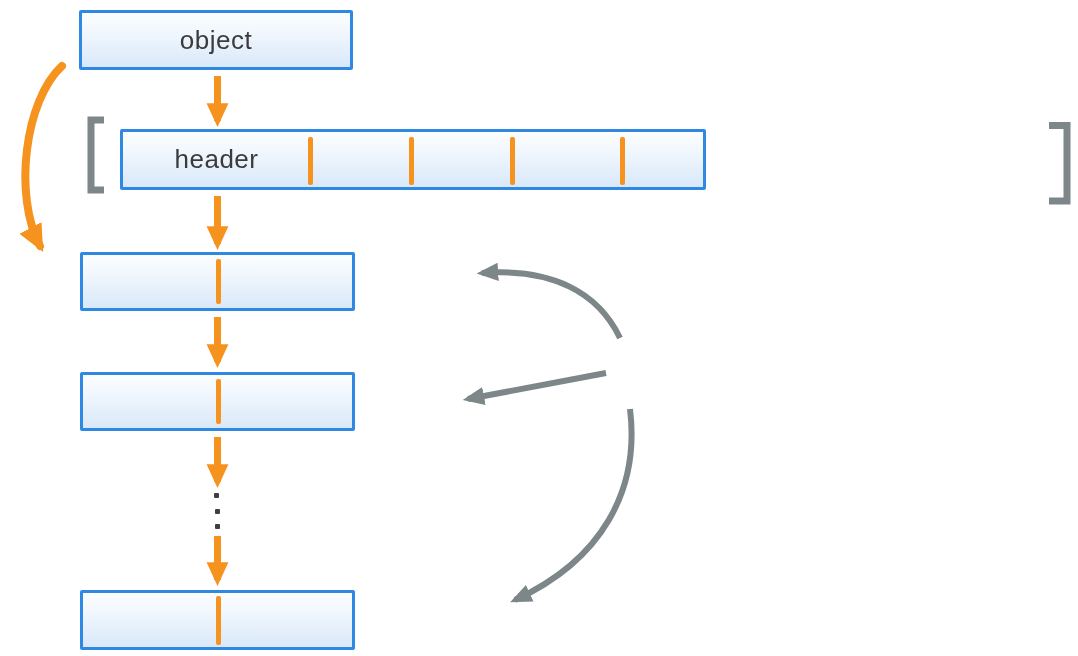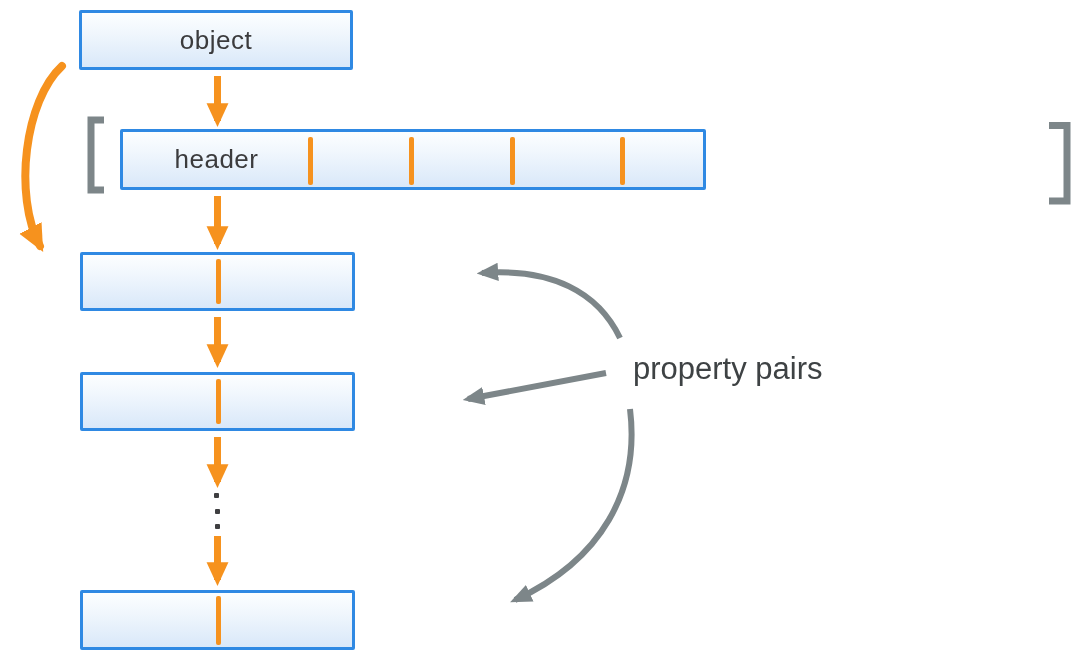--- a/index.html
+++ b/index.html
@@ -107,15 +107,14 @@
   </div>
 
   <span class="dot" style="left:214px; top:493px;"></span>
   <span class="dot" style="left:215px; top:509px;"></span>
   <span class="dot" style="left:215px; top:524px;"></span>
 
   <div class="box" style="left:80px; top:590px; width:275px; height:60px;">
     <span class="vdivider" style="left:133px; top:3px; height:49px;"></span>
   </div>
 
-  <div class="caption" style="left:633px; top:351px; font-size:31px;">property pairs</div>
 
 </div>
 
 </body></html>

